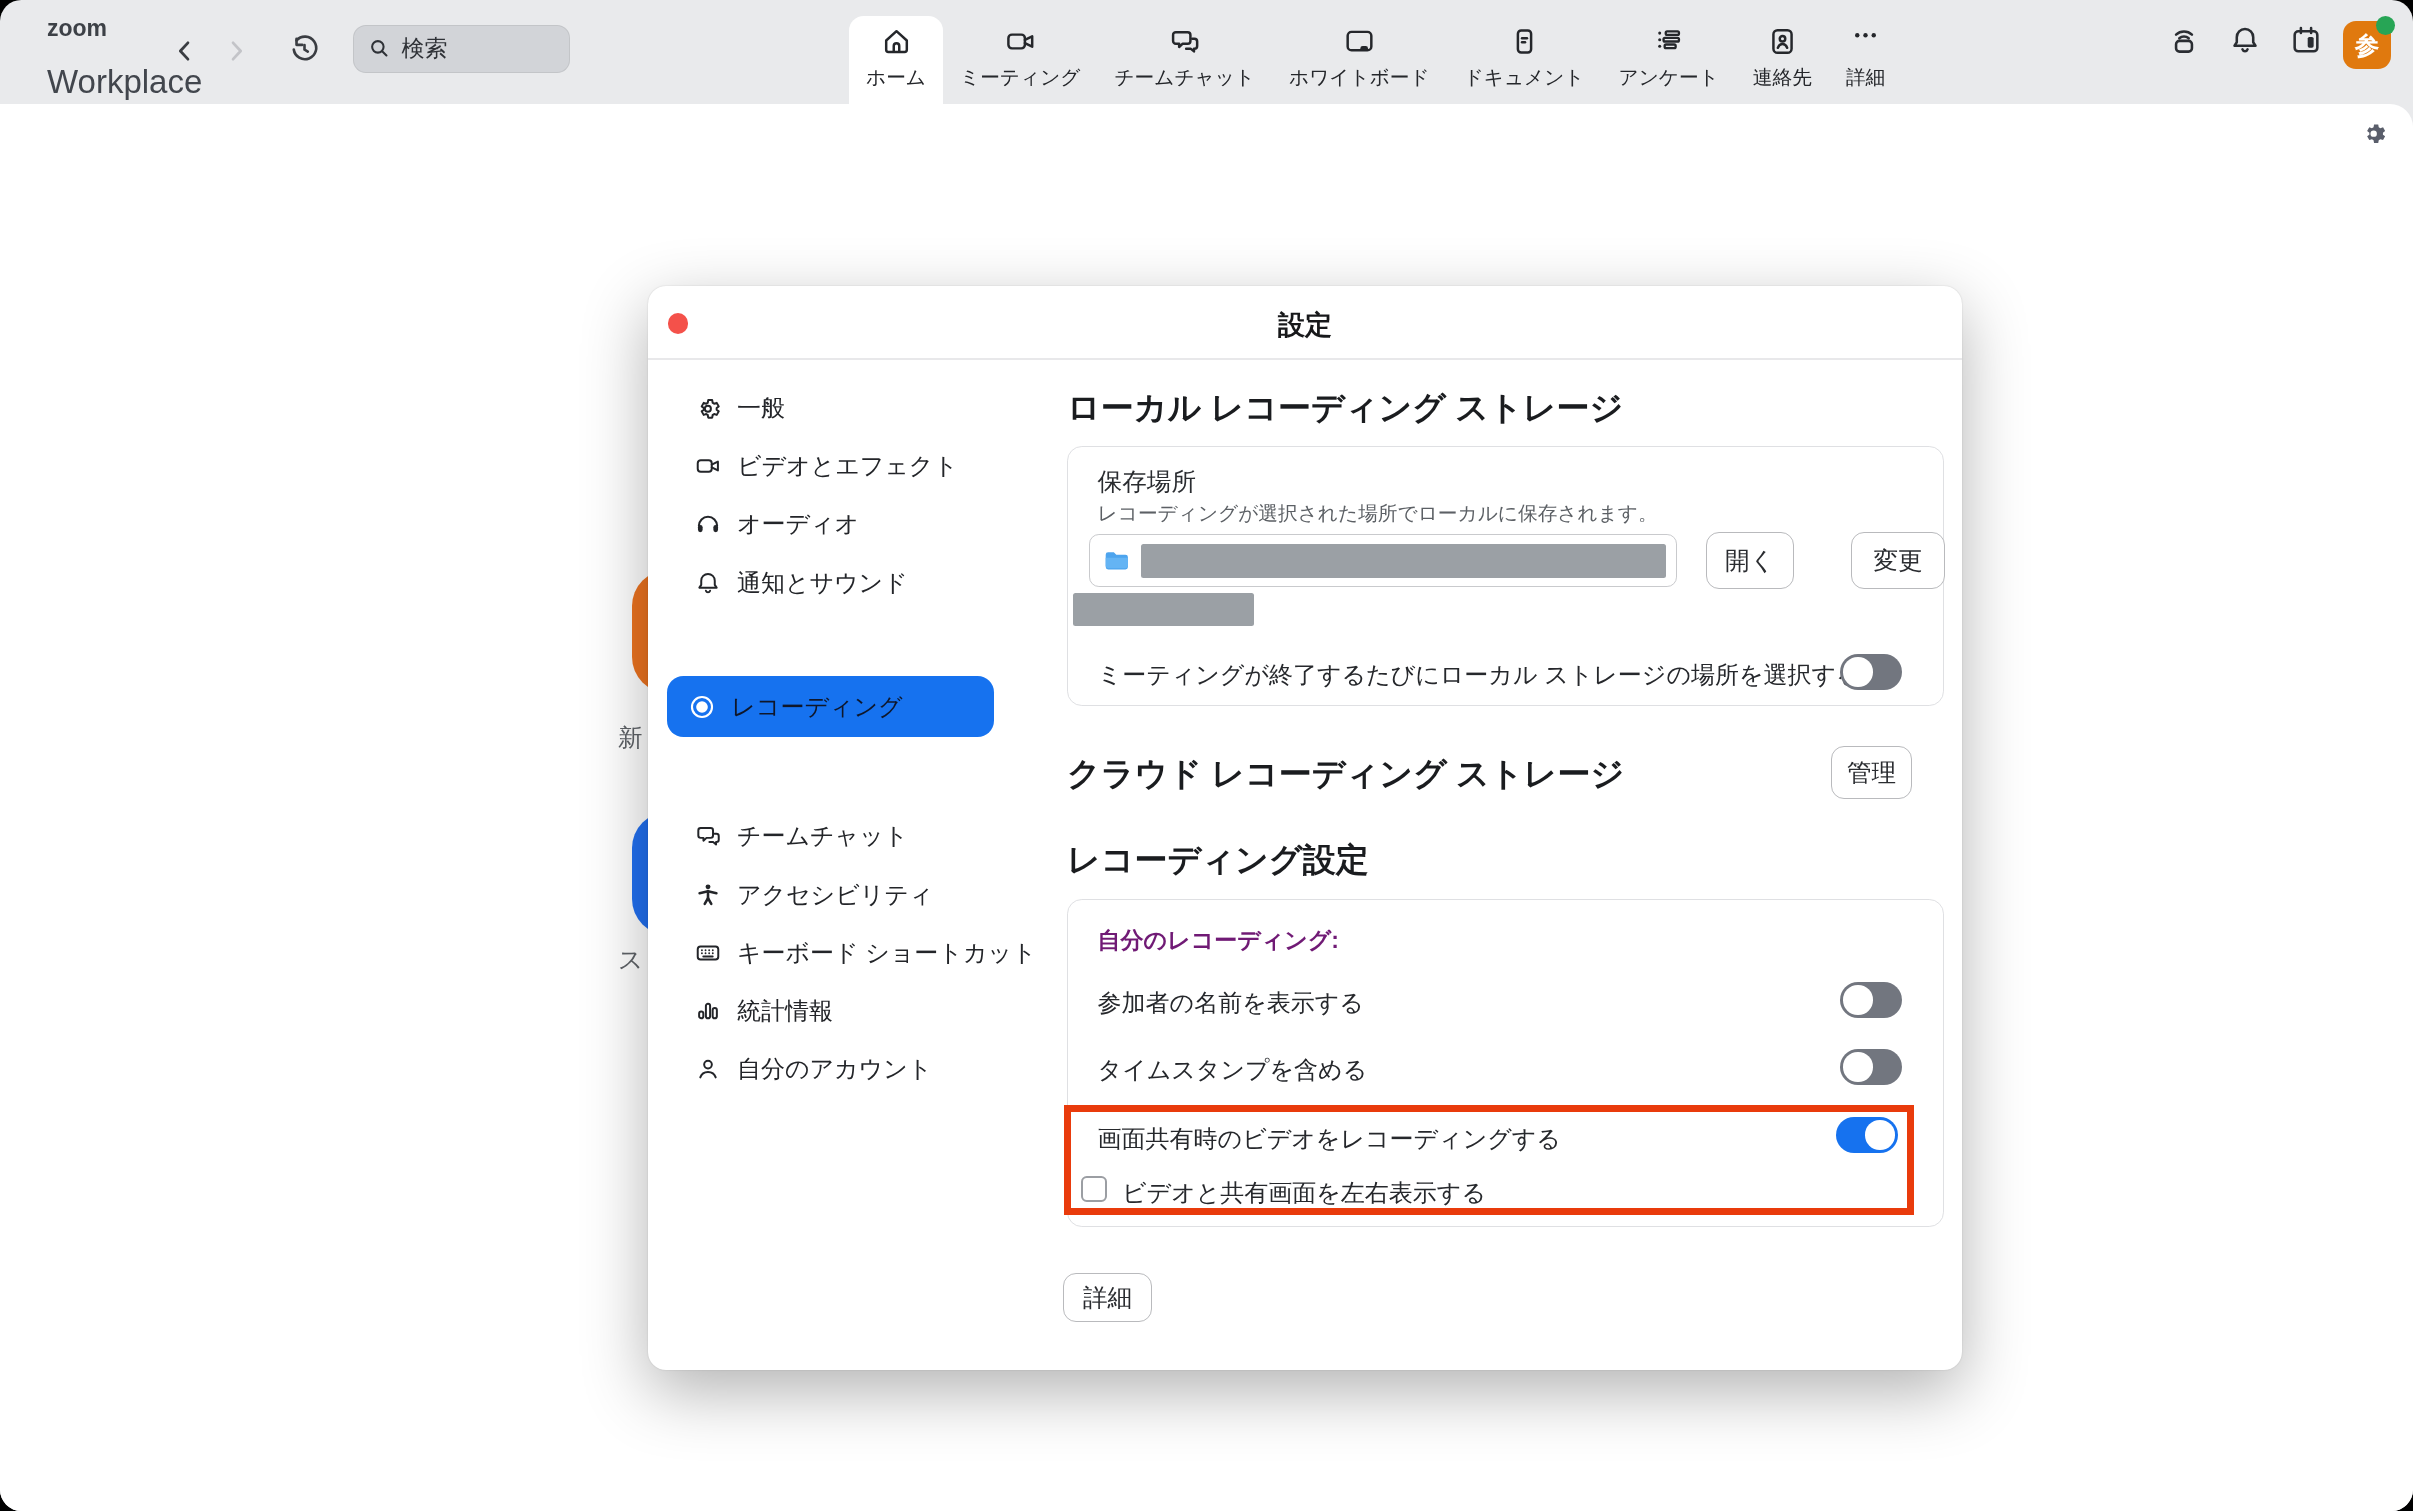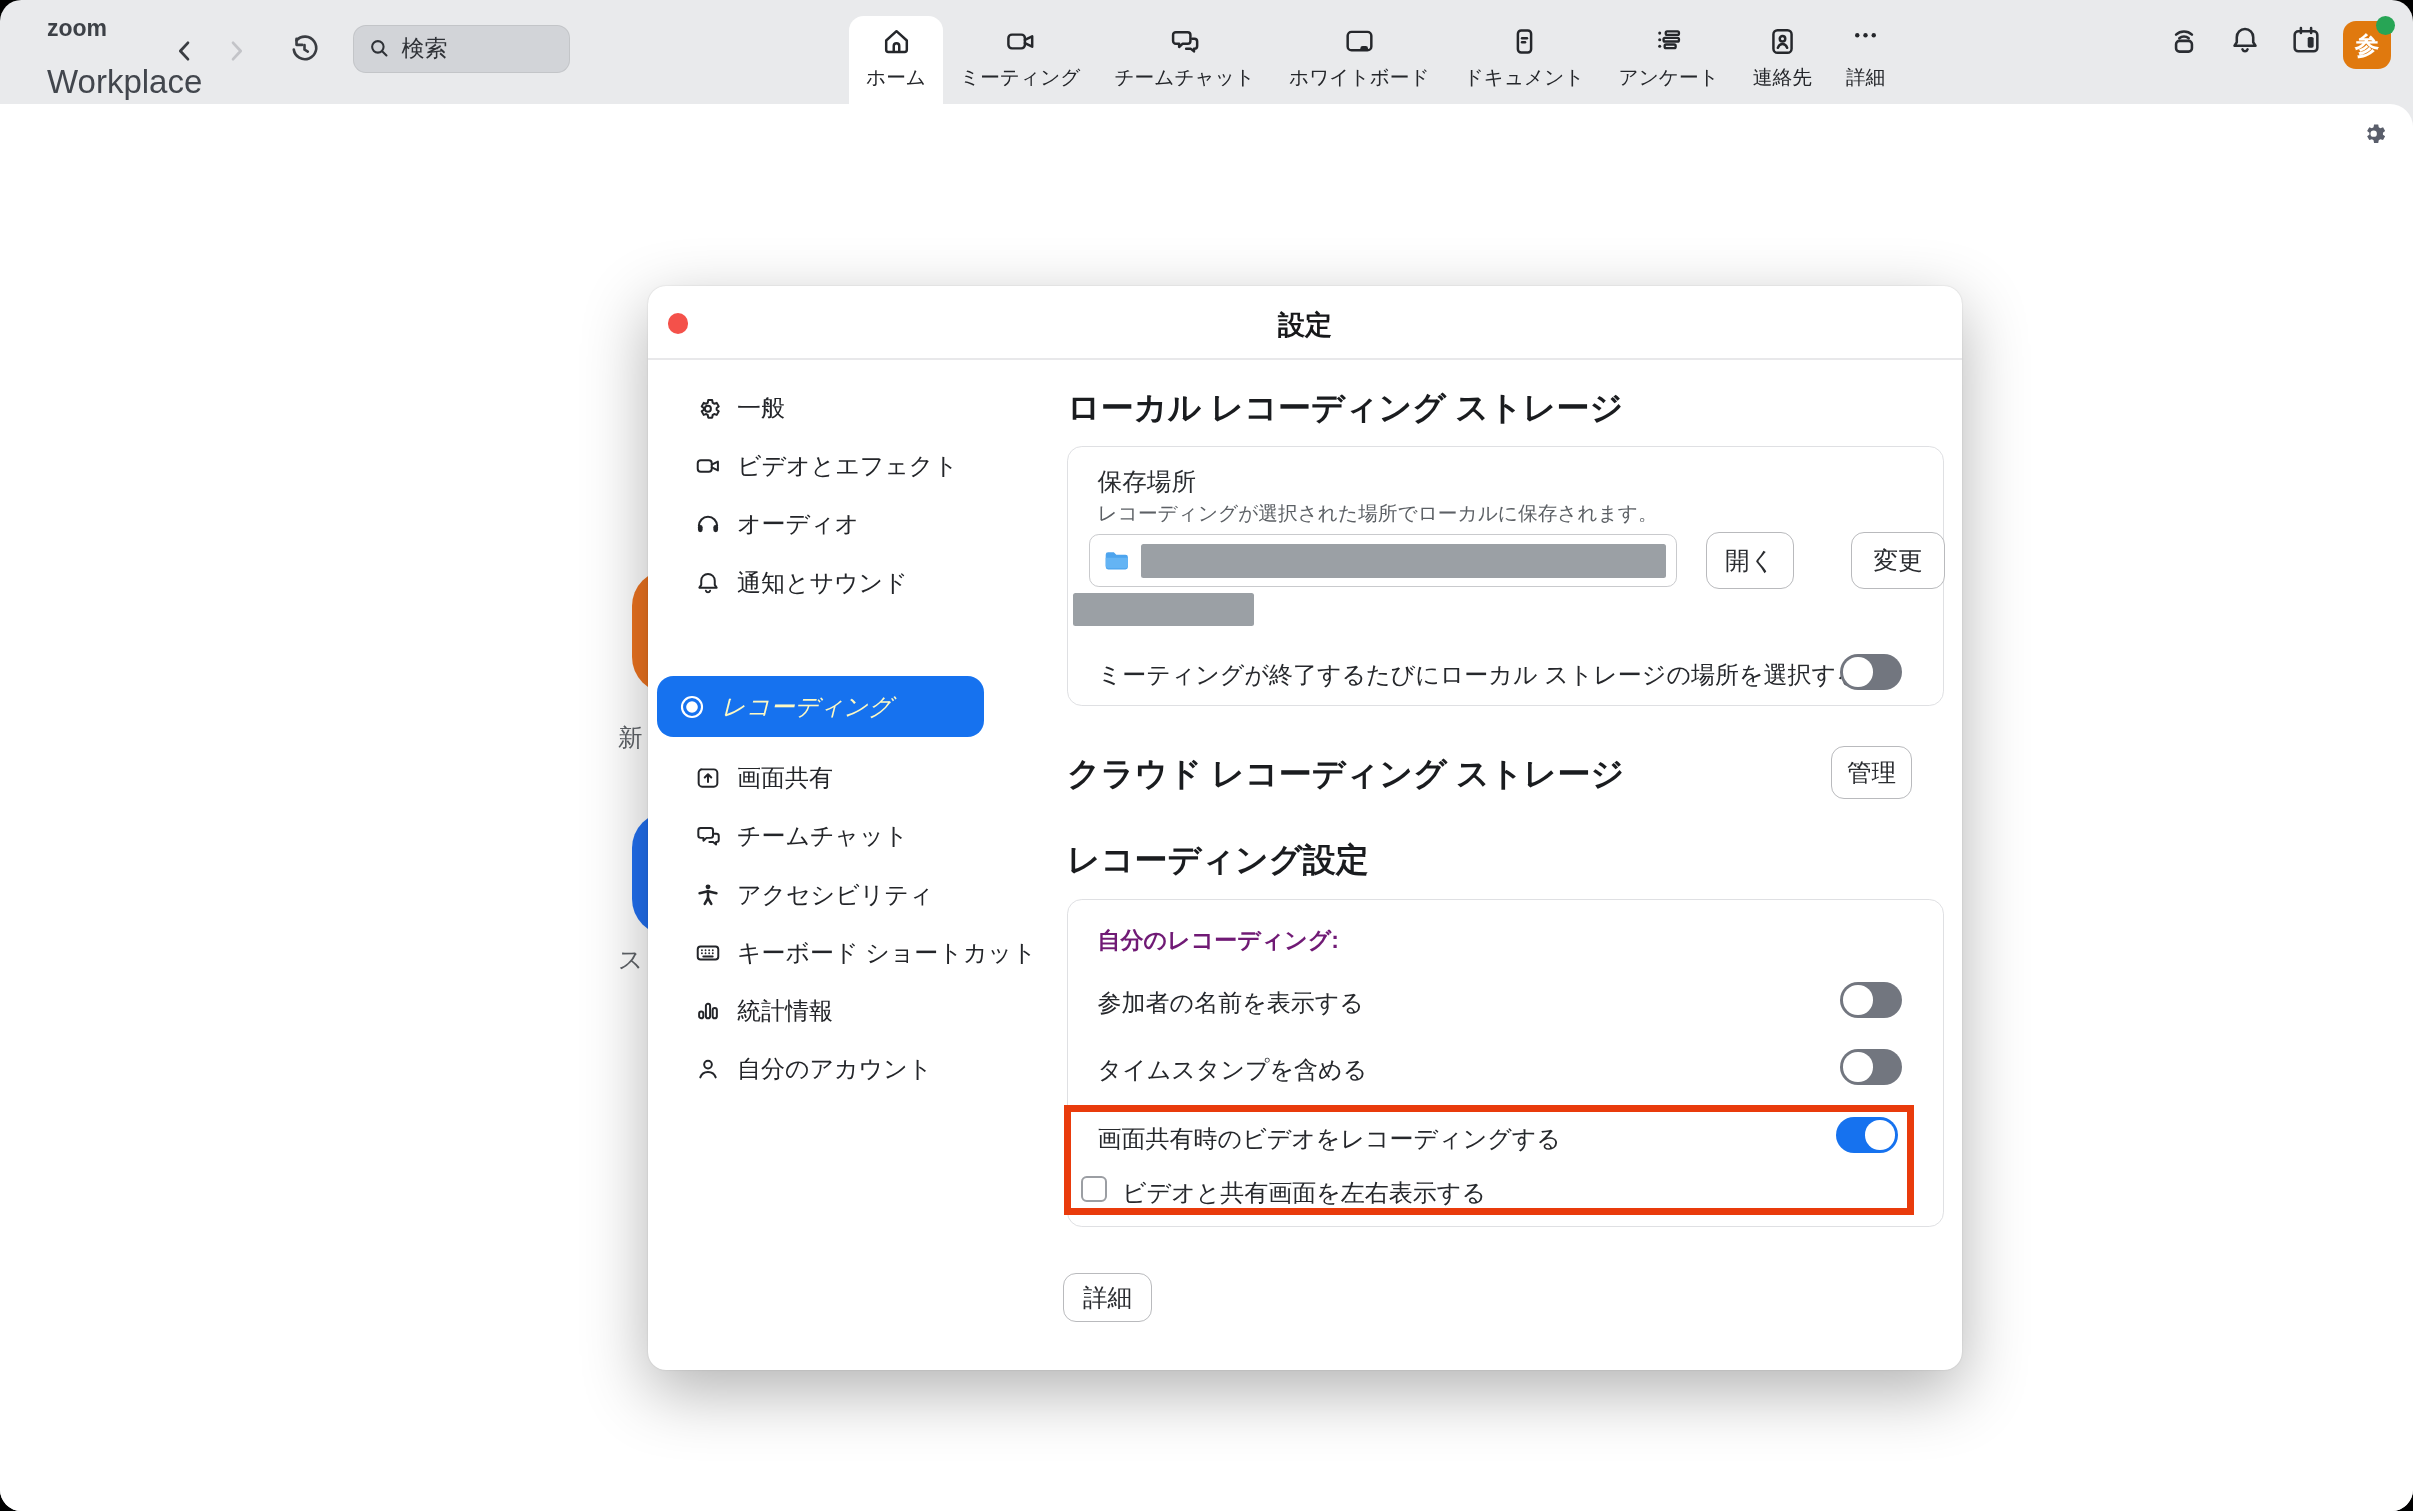--- a/index.html
+++ b/index.html
@@ -31,21 +31,21 @@
   .homebtn{width:123px;height:123px;border-radius:36px;}
   .homelabel{font-size:24.6px;color:#5f6368;white-space:nowrap;}
   
   #dialog{position:absolute;left:648px;top:286px;width:1314px;height:1084px;background:#fff;
     border-radius:18px;box-shadow:0 21.3px 66px rgba(0,0,0,.30),0 0 1.6px rgba(0,0,0,.18);z-index:5;padding-left:29px;}
   .closedot{left:19.7px;top:27px;width:20.5px;height:20.5px;border-radius:50%;background:#f4514a;}
   .dlg-title{left:0;top:21.3px;width:100%;text-align:center;font-size:27px;font-weight:700;color:#17181a;}
   .dlg-divider{left:0;top:72px;width:100%;height:1.6px;background:#e8e8ea;}
   .side-item{left:24.6px;width:337px;height:57px;display:flex;align-items:center;gap:15px;
     padding-left:21.3px;font-size:24px;color:#232529;border-radius:16.4px;white-space:nowrap;}
-  .side-item.selected{left:9px;width:327px;height:61px;background:#1672ef;color:#fef9c3;font-style:italic;}
+  .side-item.selected{left:19px;width:327px;height:61px;background:#1672ef;color:#0f172a;}
   .sicon{width:28px;height:28px;flex:0 0 28px;display:flex;align-items:center;justify-content:center;}
   .h1{font-size:33px;font-weight:700;color:#1a1c1f;white-space:nowrap;}
   .card{border:1.6px solid #dfe0e3;border-radius:14.8px;background:#fff;}
   .btn{display:flex;align-items:center;justify-content:center;border:1.6px solid #b9babd;
     border-radius:13px;background:#fff;font-size:24.6px;color:#2a2c30;}
   .redact{background:#9ba0a5;border-radius:2.5px;}
   .rowlabel{font-size:24px;color:#26282c;white-space:nowrap;}
   .switch{width:62px;height:36px;border-radius:18px;background:#72767f;position:absolute;}
   .switch .knob{position:absolute;top:3.3px;left:3.3px;width:29.6px;height:29.6px;border-radius:50%;background:#fff;}
   .switch[data-state="on"]{background:#1672ef;}
@@ -258,29 +258,20 @@
     </div>
     <div class="abs side-item selected" style="top:390px;">
       <span class="sicon">
           <svg width="28" height="28" viewBox="0 0 24 24">
             <circle cx="12" cy="12" r="8.6" fill="none" stroke="#fff" stroke-width="1.8"></circle>
             <circle cx="12" cy="12" r="5" fill="#fff"></circle>
           </svg>
         </span>
       <span>レコーディング</span>
     </div>
-    <div class="abs side-item" style="top:463px;">
-      <span class="sicon">
-          <svg width="28" height="28" viewBox="0 0 24 24" fill="none" stroke="#232529" stroke-width="1.7" stroke-linecap="round" stroke-linejoin="round">
-            <rect x="4" y="4.6" width="16" height="14.8" rx="3"></rect>
-            <path d="M12 15.4 V9 M9.2 11.6 L12 8.8 l2.8 2.8"></path>
-          </svg>
-        </span>
-      <span>画面共有</span>
-    </div>
     <div class="abs side-item" style="top:521px;">
       <span class="sicon">
           <svg width="28" height="28" viewBox="0 0 24 24" fill="none" stroke="#232529" stroke-width="1.7" stroke-linejoin="round" stroke-linecap="round">
             <path d="M4.2 5.2 h8.6 a2 2 0 0 1 2 2 v4.4 a2 2 0 0 1 -2 2 H9.2 L6.6 16 v-2.4 H4.2 a2 2 0 0 1 -2 -2 V7.2 a2 2 0 0 1 2 -2 z" transform="translate(1.5,0)"></path>
             <path d="M17.6 10 h1.6 a2 2 0 0 1 2 2 v3.2 a2 2 0 0 1 -2 2 h-.3 v2 l-2.5 -2 h-3.2"></path>
           </svg>
         </span>
       <span>チームチャット</span>
     </div>
     <div class="abs side-item" style="top:580px;">

